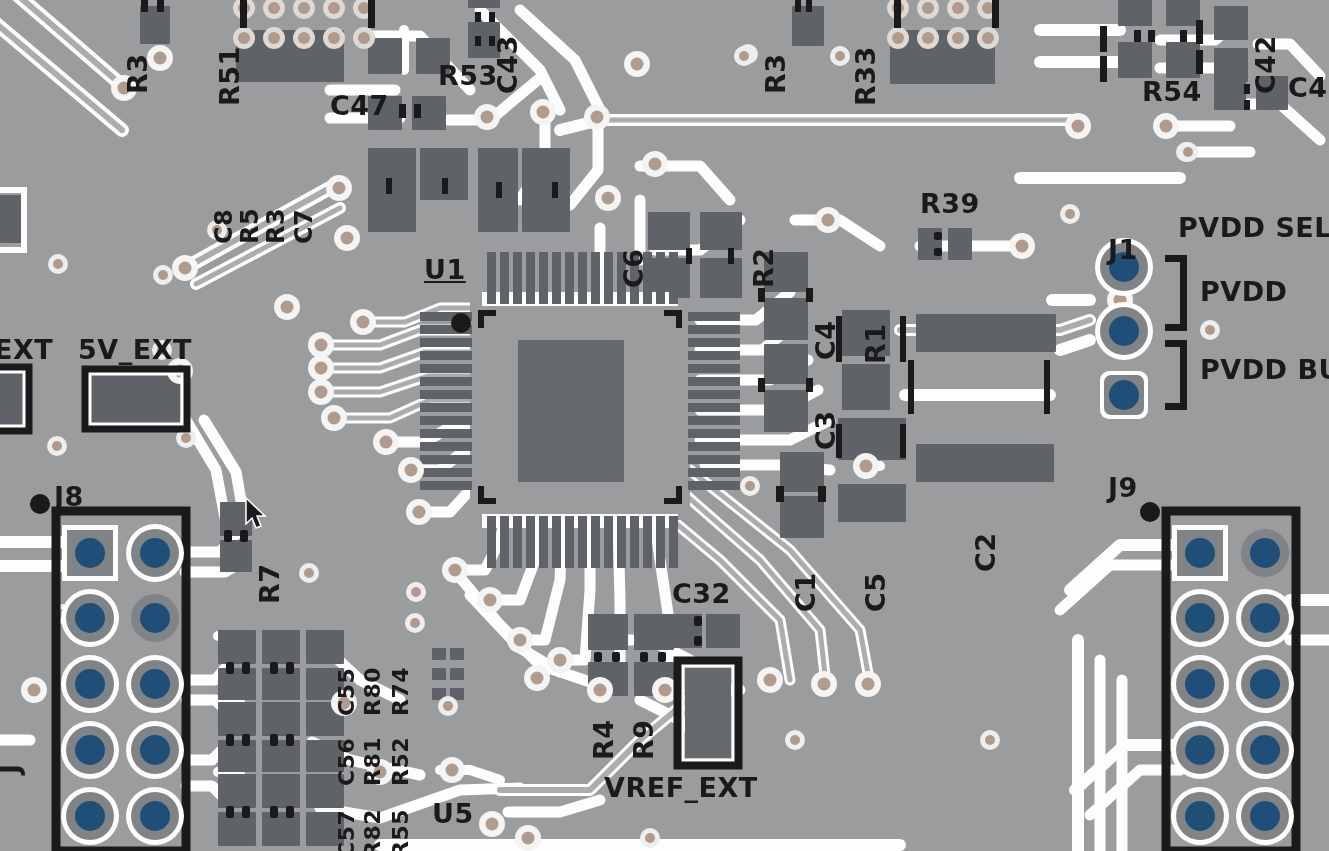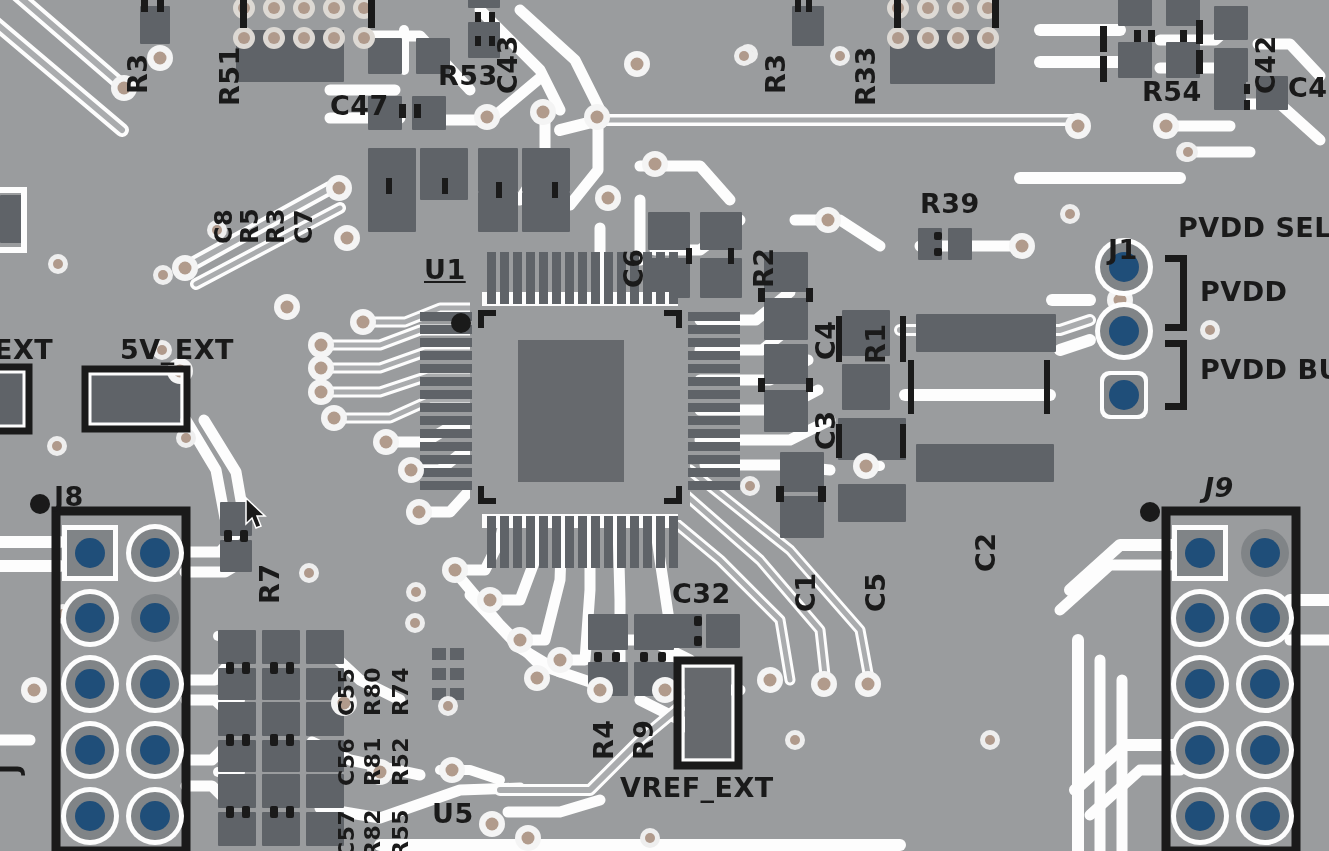--- a/index.html
+++ b/index.html
@@ -640,37 +640,37 @@
       <div class="ref big" style="left: 920px; top: 190px; text-align: right;">R39</div>
       <div class="ref big" style="left: 424px; top: 256px; text-decoration: underline;">U1</div>
       <div class="ref big" style="left: 1108px; top: 200px; margin-top: 36px;">J1</div>
       <div class="ref big" style="left: 1178px; top: 214px;">PVDD SEL</div>
       <div class="ref big" style="left: 1200px; top: 278px;">PVDD</div>
       <div class="ref big" style="left: 1200px; top: 356px;">PVDD BU</div>
       <div class="ref big rot" style="left: 812px; top: 360px; transform: rotate(-90deg); transform-origin: 0px 0px;">C4</div>
       <div class="ref big rot" style="left: 862px; top: 364px; transform: rotate(-90deg); transform-origin: 0px 0px;">R1</div>
       <div class="ref big rot" style="left: 812px; top: 450px; transform: rotate(-90deg); transform-origin: 0px 0px;">C3</div>
       <div class="ref big" style="left: -6px; top: 336px;">EXT</div>
-      <div class="ref big" style="left: 78px; top: 336px; margin-left: 42px;">5V_EXT</div>
+      <div class="ref big" style="left: 78px; top: 336px;">5V_EXT</div>
       <div class="ref big rot" style="left: 972px; top: 572px; transform: rotate(-90deg); transform-origin: 0px 0px;">C2</div>
       <div class="ref big rot" style="left: 862px; top: 612px; transform: rotate(-90deg); transform-origin: 0px 0px;">C5</div>
       <div class="ref big rot" style="left: 792px; top: 612px; transform: rotate(-90deg); transform-origin: 0px 0px;">C1</div>
       <div class="ref big" style="left: 54px; top: 483px;">J8</div>
       <div class="ref big rot" style="left: 256px; top: 604px; transform: rotate(-90deg); transform-origin: 0px 0px;">R7</div>
-      <div class="ref big" style="left: 1204px; top: 474px; font-style: italic;">J9</div>
+      <div class="ref big" style="left: 1108px; top: 474px;">J9</div>
       <div class="ref big" style="left: 672px; top: 580px;">C32</div>
       <div class="ref sm rot" style="left: 336px; top: 716px; transform: rotate(-90deg); transform-origin: 0px 0px;">C55</div>
       <div class="ref sm rot" style="left: 362px; top: 716px; transform: rotate(-90deg); transform-origin: 0px 0px;">R80</div>
       <div class="ref sm rot" style="left: 390px; top: 716px; transform: rotate(-90deg); transform-origin: 0px 0px;">R74</div>
       <div class="ref sm rot" style="left: 336px; top: 786px; transform: rotate(-90deg); transform-origin: 0px 0px;">C56</div>
       <div class="ref sm rot" style="left: 362px; top: 786px; transform: rotate(-90deg); transform-origin: 0px 0px;">R81</div>
       <div class="ref sm rot" style="left: 390px; top: 786px; transform: rotate(-90deg); transform-origin: 0px 0px;">R52</div>
       <div class="ref sm rot" style="left: 336px; top: 858px; transform: rotate(-90deg); transform-origin: 0px 0px;">C57</div>
       <div class="ref sm rot" style="left: 362px; top: 858px; transform: rotate(-90deg); transform-origin: 0px 0px;">R82</div>
       <div class="ref sm rot" style="left: 390px; top: 858px; transform: rotate(-90deg); transform-origin: 0px 0px;">R55</div>
       <div class="ref big rot" style="left: 590px; top: 760px; transform: rotate(-90deg); transform-origin: 0px 0px;">R4</div>
       <div class="ref big rot" style="left: 630px; top: 760px; transform: rotate(-90deg); transform-origin: 0px 0px;">R9</div>
       <div class="ref big" style="left: 432px; top: 800px;">U5</div>
-      <div class="ref big" style="left: 620px; top: 774px;">VREF_EXT</div>
+      <div class="ref big" style="left: 604px; top: 774px;">VREF_EXT</div>
       <div class="ref big rot" style="left: -4px; top: 774px; transform: rotate(-90deg); transform-origin: 0px 0px;">J</div>
     </div>
 
 </div>
 
 </body></html>

